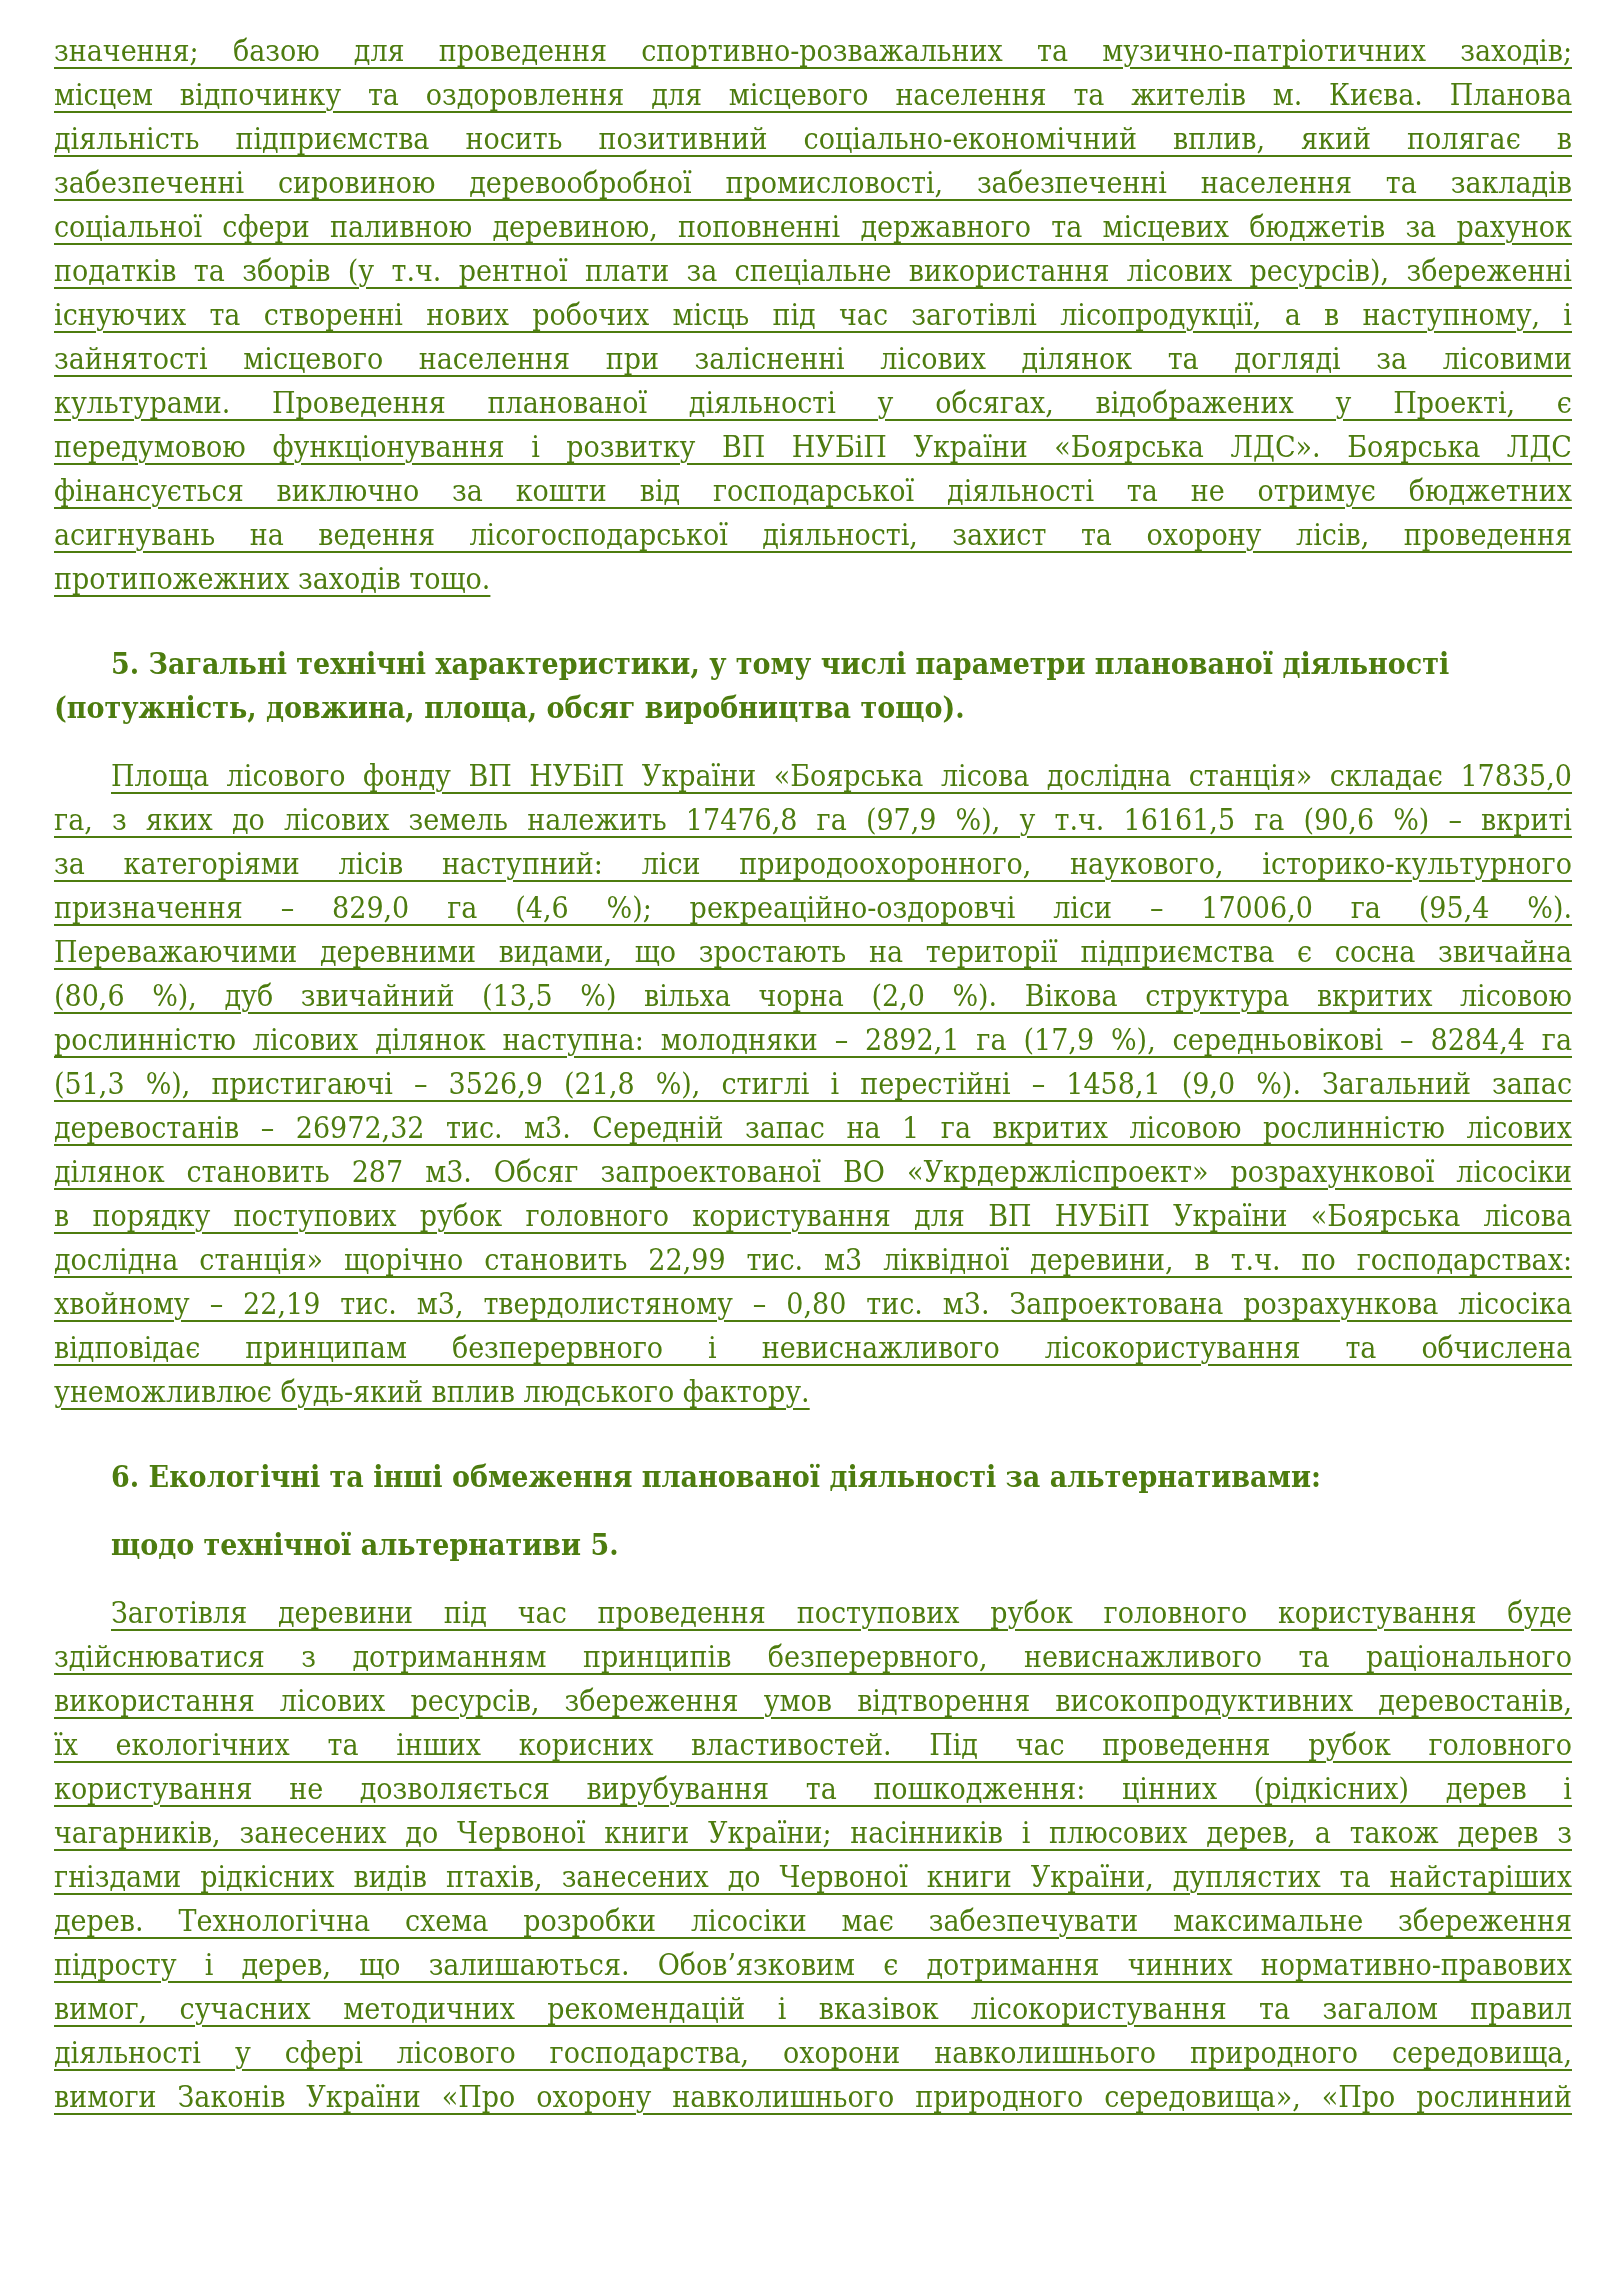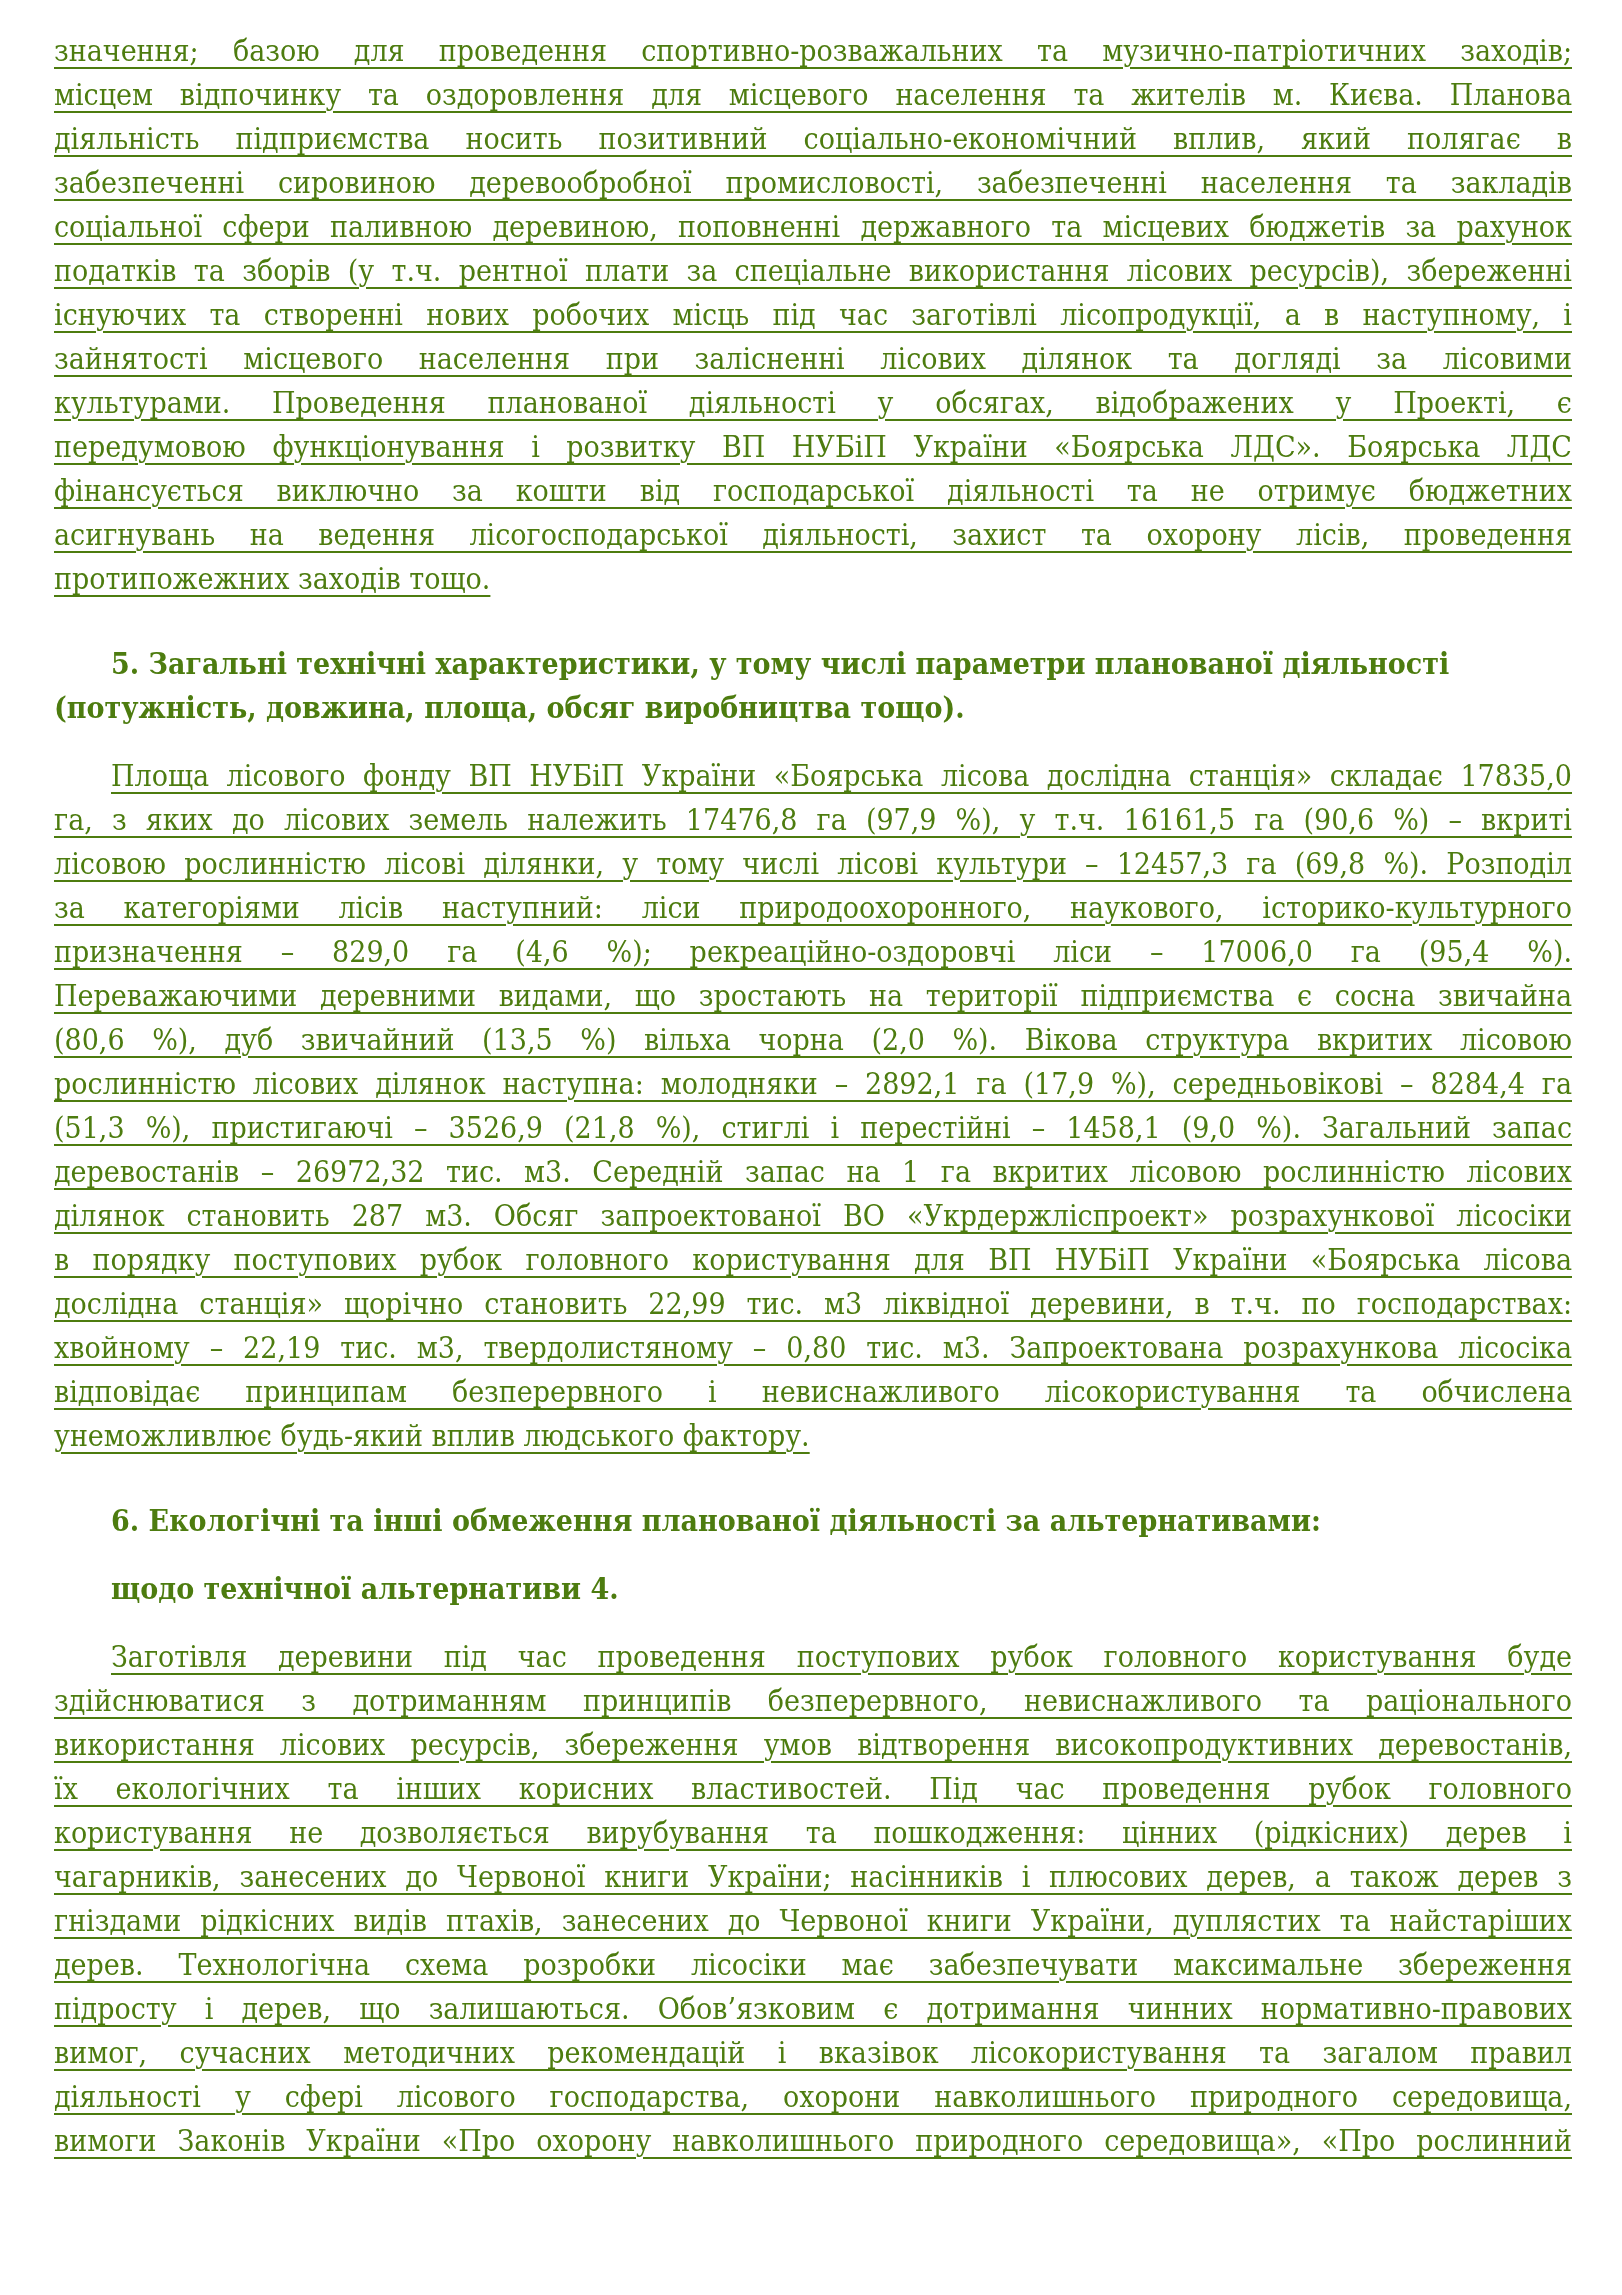--- a/index.html
+++ b/index.html
@@ -53,41 +53,40 @@
   <div>
     <div class="line plain indent"><span class="t">5. Загальні технічні характеристики, у тому числі параметри планованої діяльності</span></div>
     <div class="line plain"><span class="t">(потужність, довжина, площа, обсяг виробництва тощо).</span></div>
   </div>
 
   <div class="gap-s"></div>
 
   <div id="p2">
       <div class="line u indent"><span class="t">Площа лісового фонду ВП НУБіП України «Боярська лісова дослідна станція» складає 17835,0</span></div>
       <div class="line u"><span class="t">га, з яких до лісових земель належить 17476,8 га (97,9 %), у т.ч. 16161,5 га (90,6 %) – вкриті</span></div>
-      <div class="line u"><span class="t">лісовою рослинністю лісові ділянки, у тому числі лісові культури – 12457,3 га (69,8 %). Розподіл</span></div>
       <div class="line u"><span class="t">за категоріями лісів наступний: ліси природоохоронного, наукового, історико-культурного</span></div>
       <div class="line u"><span class="t">призначення – 829,0 га (4,6 %); рекреаційно-оздоровчі ліси – 17006,0 га (95,4 %).</span></div>
       <div class="line u"><span class="t">Переважаючими деревними видами, що зростають на території підприємства є сосна звичайна</span></div>
       <div class="line u"><span class="t">(80,6 %), дуб звичайний (13,5 %) вільха чорна (2,0 %). Вікова структура вкритих лісовою</span></div>
       <div class="line u"><span class="t">рослинністю лісових ділянок наступна: молодняки – 2892,1 га (17,9 %), середньовікові – 8284,4 га</span></div>
       <div class="line u"><span class="t">(51,3 %), пристигаючі – 3526,9 (21,8 %), стиглі і перестійні – 1458,1 (9,0 %). Загальний запас</span></div>
       <div class="line u"><span class="t">деревостанів – 26972,32 тис. м3. Середній запас на 1 га вкритих лісовою рослинністю лісових</span></div>
       <div class="line u"><span class="t">ділянок становить 287 м3. Обсяг запроектованої ВО «Укрдержліспроект» розрахункової лісосіки</span></div>
       <div class="line u"><span class="t">в порядку поступових рубок головного користування для ВП НУБіП України «Боярська лісова</span></div>
       <div class="line u"><span class="t">дослідна станція» щорічно становить 22,99 тис. м3 ліквідної деревини, в т.ч. по господарствах:</span></div>
       <div class="line u"><span class="t">хвойному – 22,19 тис. м3, твердолистяному – 0,80 тис. м3. Запроектована розрахункова лісосіка</span></div>
       <div class="line u"><span class="t">відповідає принципам безперервного і невиснажливого лісокористування та обчислена</span></div>
       <div class="line u last"><span class="t">унеможливлює будь-який вплив людського фактору.</span></div>
     </div>
 
   <div class="gap-m"></div>
 
   <div class="line plain indent"><span class="t">6. Екологічні та інші обмеження планованої діяльності за альтернативами:</span></div>
   <div class="gap-s"></div>
-  <div class="line plain indent"><span class="t">щодо технічної альтернативи 4.</span></div>
+  <div class="line plain indent"><span class="t">щодо технічної альтернативи 5.</span></div>
   <div class="gap-s"></div>
 
   <div id="p3">
       <div class="line u indent"><span class="t">Заготівля деревини під час проведення поступових рубок головного користування буде</span></div>
       <div class="line u"><span class="t">здійснюватися з дотриманням принципів безперервного, невиснажливого та раціонального</span></div>
       <div class="line u"><span class="t">використання лісових ресурсів, збереження умов відтворення високопродуктивних деревостанів,</span></div>
       <div class="line u"><span class="t">їх екологічних та інших корисних властивостей. Під час проведення рубок головного</span></div>
       <div class="line u"><span class="t">користування не дозволяється вирубування та пошкодження: цінних (рідкісних) дерев і</span></div>
       <div class="line u"><span class="t">чагарників, занесених до Червоної книги України; насінників і плюсових дерев, а також дерев з</span></div>
       <div class="line u"><span class="t">гніздами рідкісних видів птахів, занесених до Червоної книги України, дуплястих та найстаріших</span></div>

